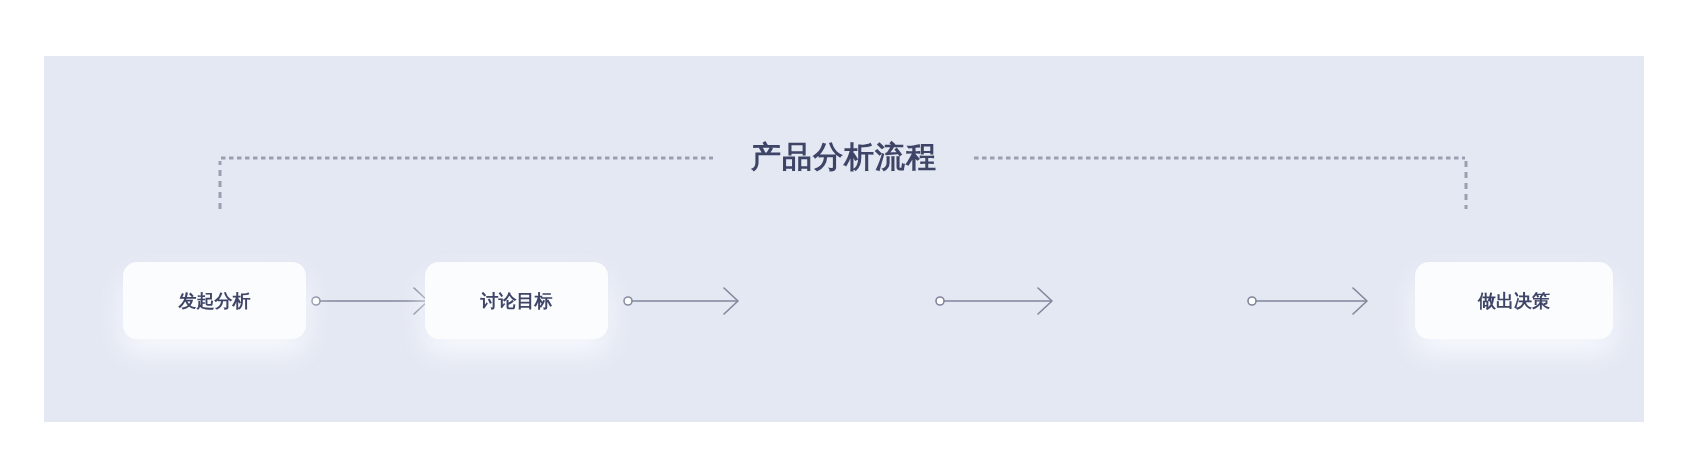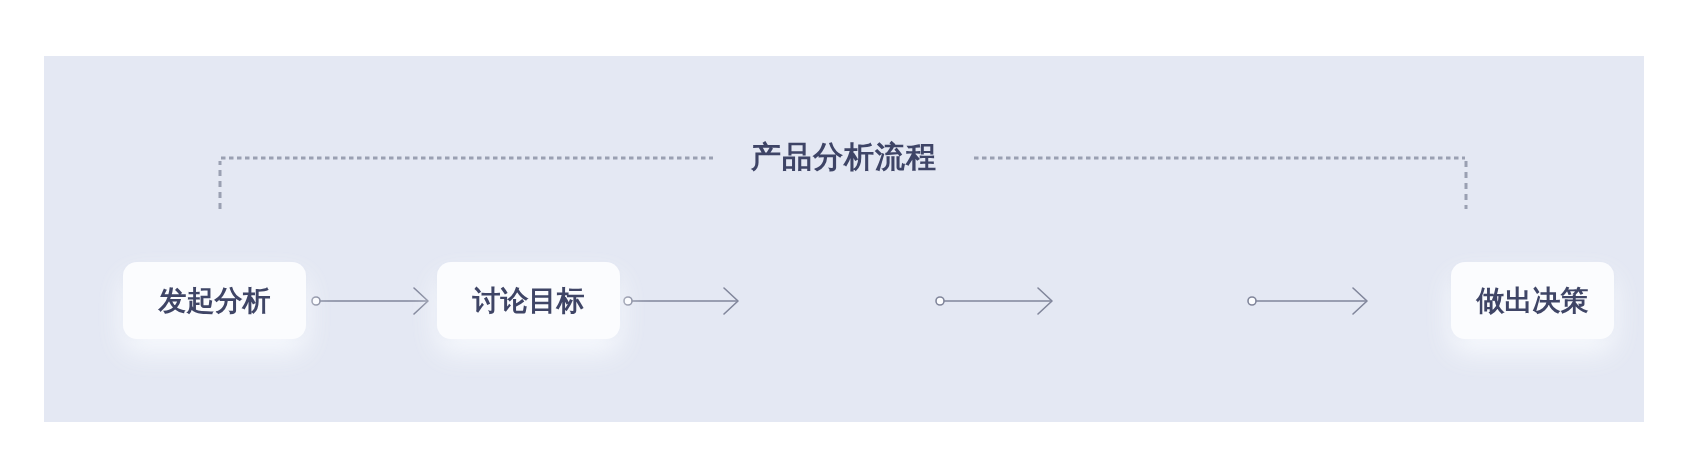--- a/index.html
+++ b/index.html
@@ -48,21 +48,21 @@
     top: 262px;
     height: 77px;
     background: #fbfcfe;
     border-radius: 14px;
     display: flex;
     align-items: center;
     justify-content: center;
     box-shadow: 0 14px 28px rgba(250, 252, 255, 0.9), 0 2px 5px rgba(120, 130, 165, 0.06);
   }
   .node-label {
-    font-size: 28px;
+    font-size: 18px;
     font-weight: bold;
     color: #3f4566;
     white-space: nowrap;
   }
   .dash-h {
     stroke: #9aa0b2;
     stroke-width: 3;
     stroke-dasharray: 4.5 3.5;
     fill: none;
   }
@@ -125,19 +125,19 @@
       <line class="conn-line" x1="1256" y1="301" x2="1366" y2="301"></line>
       <path class="conn-chevron" d="M1353 288 L1367 301 L1353 314"></path>
     </g>
   </svg>
 
   <div class="diagram-title">产品分析流程</div>
 
   <div class="node" style="left:123px; width:183px">
     <span class="node-label">发起分析</span>
   </div>
-  <div class="node" style="left:437px; width:183px">
+  <div class="node" style="left:425px; width:183px">
     <span class="node-label">讨论目标</span>
   </div>
-  <div class="node" style="left:1451px; width:163px">
+  <div class="node" style="left:1415px; width:198px">
     <span class="node-label">做出决策</span>
   </div>
 </div>
 
 </body></html>

